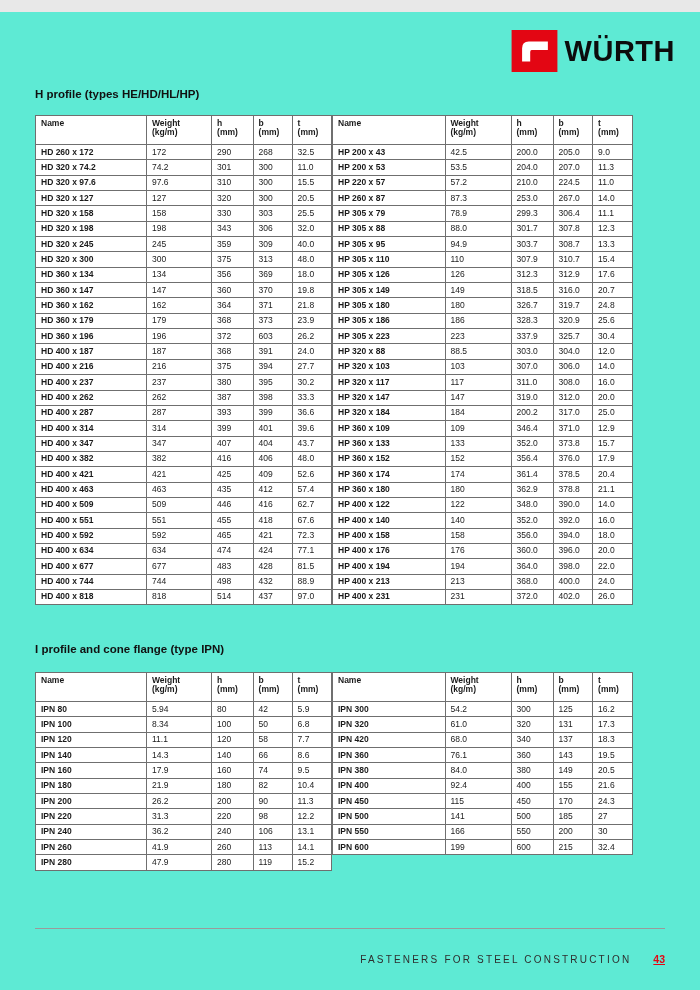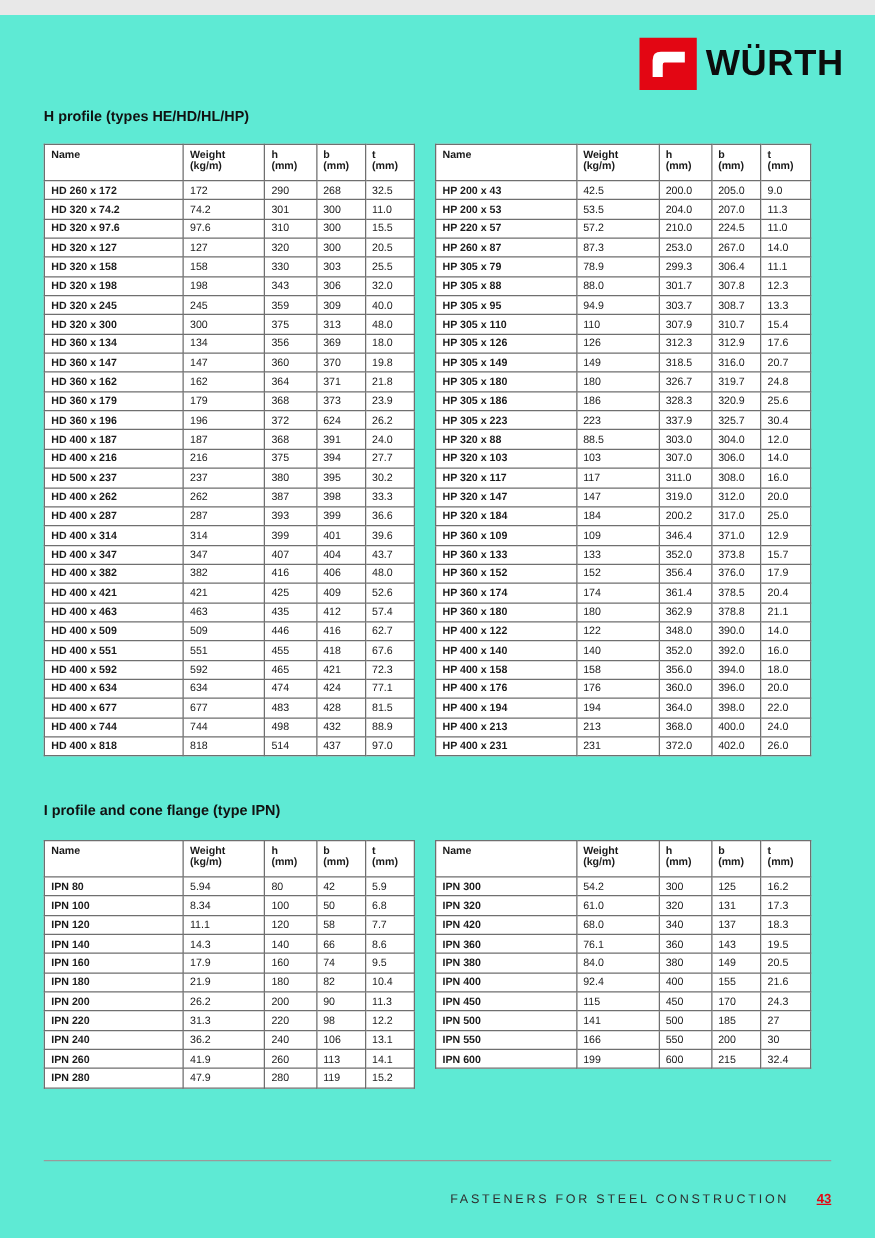--- a/index.html
+++ b/index.html
@@ -13,21 +13,21 @@
   .logo { position:absolute; top:18px; right:25px; display:flex; align-items:center; gap:7px; }
   .logo-mark { color:var(--accent,#e30613); line-height:0; }
   .logo-text { font-size:29px; font-weight:bold; letter-spacing:0.5px; color:#0c0c0c; }
 
   
   .section-title { position:absolute; left:35px; font-size:11.5px; font-weight:bold; color:#111; }
   .title-1 { top:76px; }
   .title-2 { top:631px; }
 
   
-  .tables-row { position:absolute; left:35px; display:flex; gap:16px; align-items:flex-start; }
+  .tables-row { position:absolute; left:35px; display:flex; gap:0; align-items:flex-start; }
   .tables-1 { top:103px; }
   .tables-2 { top:660px; }
 
   table.data-table { border-collapse:collapse; table-layout:fixed; font-size:8.5px; background:#fff; }
   .t-left  { width:297px; }
   .t-right { width:301px; }
   .data-table col:nth-child(1){ width:37.5%; }
   .data-table col:nth-child(2){ width:22%; }
   .data-table col:nth-child(3){ width:14%; }
   .data-table col:nth-child(4){ width:13.2%; }
@@ -180,39 +180,39 @@
             <td>HD 360 x 179</td>
             <td>179</td>
             <td>368</td>
             <td>373</td>
             <td>23.9</td>
           </tr>
           <tr>
             <td>HD 360 x 196</td>
             <td>196</td>
             <td>372</td>
-            <td>624</td>
+            <td>603</td>
             <td>26.2</td>
           </tr>
           <tr>
             <td>HD 400 x 187</td>
             <td>187</td>
             <td>368</td>
             <td>391</td>
             <td>24.0</td>
           </tr>
           <tr>
             <td>HD 400 x 216</td>
             <td>216</td>
             <td>375</td>
             <td>394</td>
             <td>27.7</td>
           </tr>
           <tr>
-            <td>HD 500 x 237</td>
+            <td>HD 400 x 237</td>
             <td>237</td>
             <td>380</td>
             <td>395</td>
             <td>30.2</td>
           </tr>
           <tr>
             <td>HD 400 x 262</td>
             <td>262</td>
             <td>387</td>
             <td>398</td>

